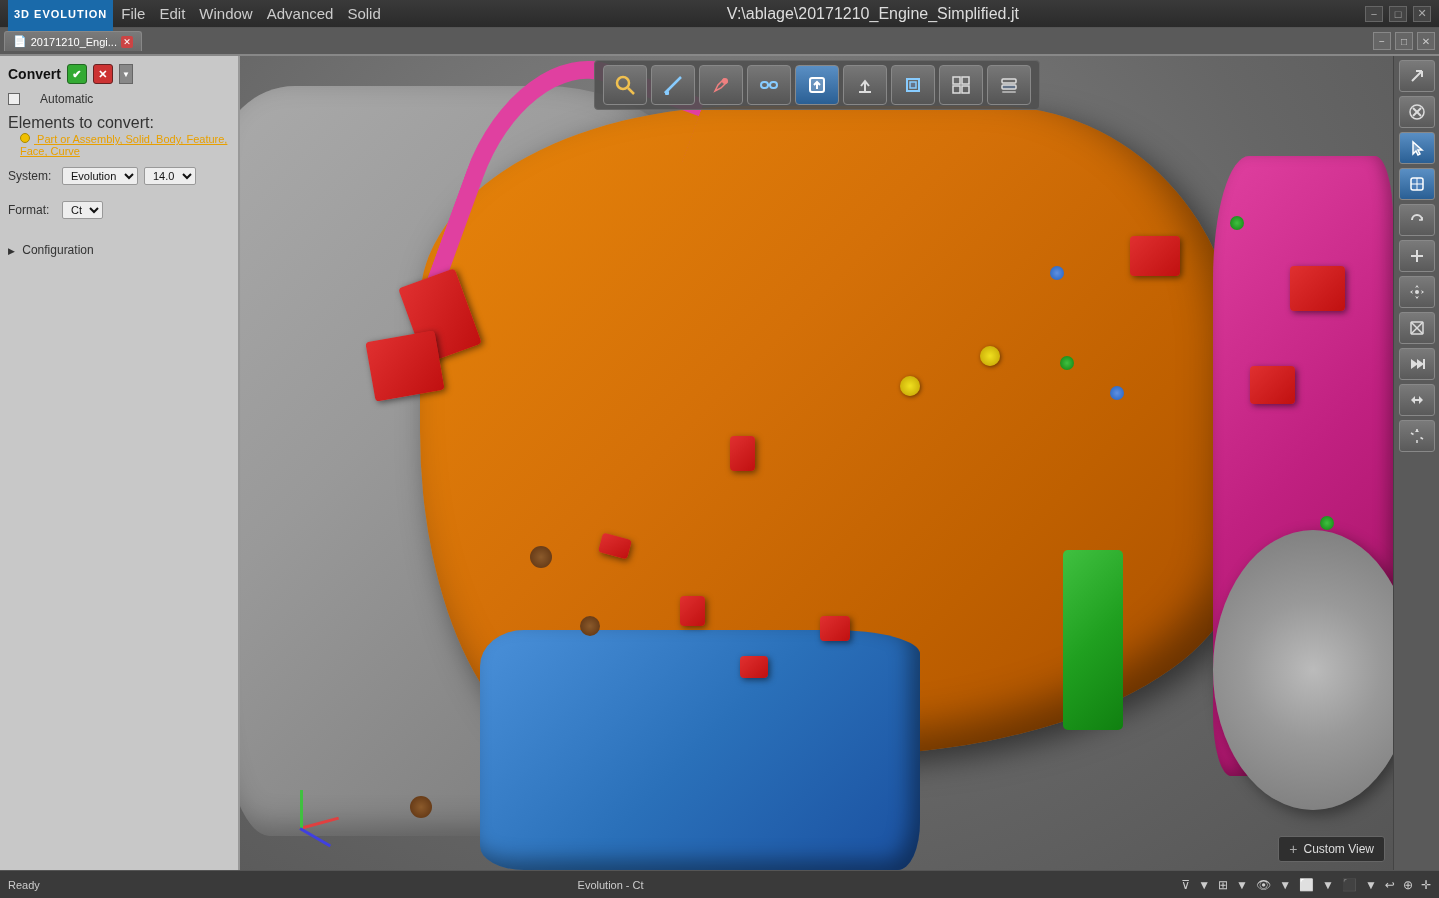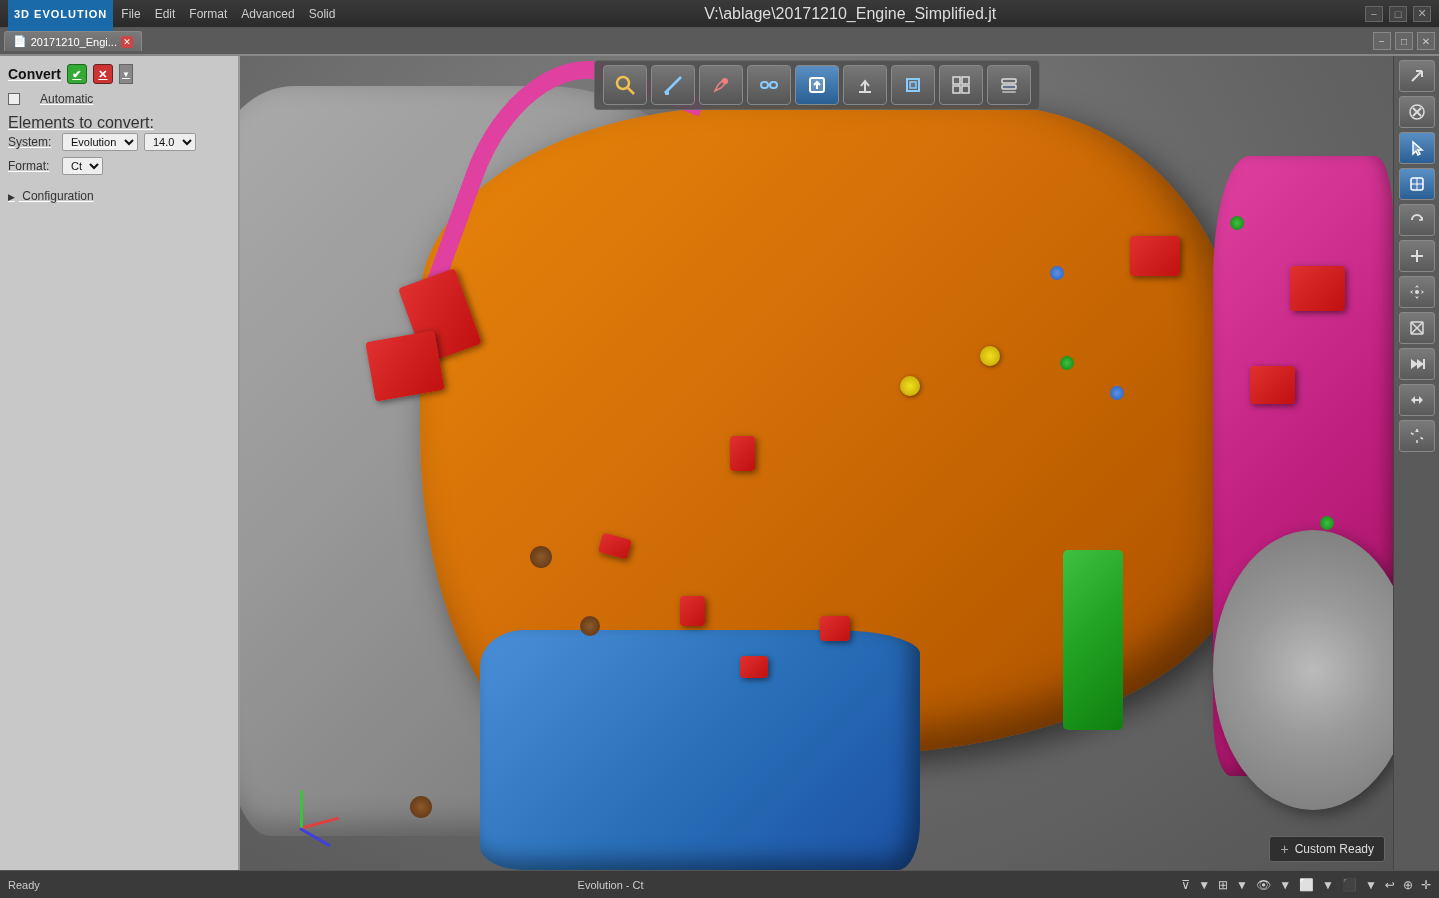--- a/index.html
+++ b/index.html
@@ -11,21 +11,21 @@
       background: linear-gradient(to bottom, #3a3a3a, #2a2a2a);
       display: flex; align-items: center; justify-content: space-between;
       padding: 0 8px;
       border-bottom: 1px solid #555;
     }
     .title-bar-left { display: flex; align-items: center; gap: 8px; }
     .title-bar-logo { 
       background: #1a6aaa; color: #fff; font-weight: bold; font-size: 11px;
       padding: 20px 6px; border-radius: 6px; letter-spacing: 1px;
     }
-    .title-bar-menu { display: flex; gap: 14px; color: #ccc; font-size: 12px; }
+    .title-bar-menu { display: flex; gap: 14px; color: #ccc; font-size: 15px; }
     .title-bar-menu span { cursor: pointer; }
     .title-bar-center { color: #ddd; font-size: 16px; }
     .title-bar-controls { display: flex; gap: 6px; }
     .title-bar-btn {
       width: 18px; height: 16px; display: flex; align-items: center; justify-content: center;
       color: #aaa; font-size: 11px; cursor: pointer; background: #444; border: 1px solid #666;
     }
 
     
     .doc-tab-bar {
@@ -49,21 +49,20 @@
     .doc-tab-controls { margin-left: auto; display: flex; gap: 4px; }
     .doc-tab-ctrl-btn {
       width: 18px; height: 18px; background: #666; border: 1px solid #888;
       display: flex; align-items: center; justify-content: center; font-size: 10px; cursor: pointer; color: #ccc;
     }
 
     
     .main-container {
       display: flex; height: calc(898px - 28px - 28px - 28px);
       position: relative;
-      text-decoration: underline;
     }
 
     
     .left-panel {
       width: 240px; min-width: 240px;
       background: #c8c8c8;
       border-right: 2px solid #999;
       display: flex; flex-direction: column;
       padding: 8px;
       z-index: 10;
@@ -90,21 +89,21 @@
     .elements-label { font-size: 16px; color: #333; margin-bottom: 1px; }
     .elements-value {
       font-size: 11px; color: #e8a000; text-decoration: underline; margin-bottom: 10px;
       padding-left: 12px; cursor: pointer;
     }
     .element-dot {
       display: inline-block; width: 10px; height: 10px; background: #f0c000;
       border-radius: 50%; border: 1px solid #a80; margin-right: 4px;
     }
     .field-row {
-      display: flex; align-items: center; gap: 6px; margin-bottom: 6px; font-size: 12px; color: #333;
+      display: flex; align-items: center; gap: 6px; margin-bottom: 16px; font-size: 12px; color: #333;
     }
     .field-label { width: 48px; font-weight: normal; }
     .field-select {
       background: #eee; border: 1px solid #999; padding: 1px 4px; font-size: 11px; color: #111;
       border-radius: 2px; cursor: pointer;
     }
     .config-section {
       margin-top: 8px; font-size: 12px; color: #333; cursor: pointer;
     }
     .config-arrow { font-size: 9px; margin-right: 4px; }
@@ -302,21 +301,21 @@
   </style>
 </head>
 <body>
 
 <div class="title-bar">
   <div class="title-bar-left">
     <div class="title-bar-logo">3D EVOLUTION</div>
     <div class="title-bar-menu">
       <span>File</span>
       <span>Edit</span>
-      <span>Format</span>
+      <span>Window</span>
       <span>Advanced</span>
       <span>Solid</span>
     </div>
   </div>
   <div class="title-bar-center">V:\ablage\20171210_Engine_Simplified.jt</div>
   <div class="title-bar-controls">
     <div class="title-bar-btn">−</div>
     <div class="title-bar-btn">□</div>
     <div class="title-bar-btn close">✕</div>
   </div>
@@ -342,20 +341,24 @@
       <span>Convert</span>
       <div class="btn-green">✔</div>
       <div class="btn-red">✕</div>
       <div class="btn-dropdown">▼</div>
     </div>
     <div class="auto-check">
       <div class="checkbox"></div>
       <span>Automatic</span>
     </div>
     <div class="elements-label">Elements to convert:</div>
+    <div class="elements-value">
+      <span class="element-dot"></span>
+      <span>Part or Assembly, Solid, Body, Feature, Face, Curve</span>
+    </div>
     <div class="field-row">
       <span class="field-label">System:</span>
       <select class="field-select">
         <option>Evolution</option>
       </select>
       <select class="field-select">
         <option>14.0</option>
       </select>
     </div>
     <div class="field-row">
@@ -483,21 +486,21 @@
       <div class="green-bolt" style="top:460px; left:1080px;"></div>
 
       <div class="axis-indicator">
         <div class="axis-x"></div>
         <div class="axis-y"></div>
         <div class="axis-z"></div>
       </div>
 
       <div class="custom-view-overlay">
         <span class="plus-icon">+</span>
-        <span>Custom Ready</span>
+        <span>Custom View</span>
       </div>
     </div>
   </div>
 
   <div class="right-sidebar">
     <div class="sidebar-btn">
       <svg width="18" height="18" viewBox="0 0 18 18">
           <path d="M4 14 L14 4 M14 4 L14 10 M14 4 L8 4" stroke="#ddd" stroke-width="2" fill="none"></path>
         </svg>
     </div>

